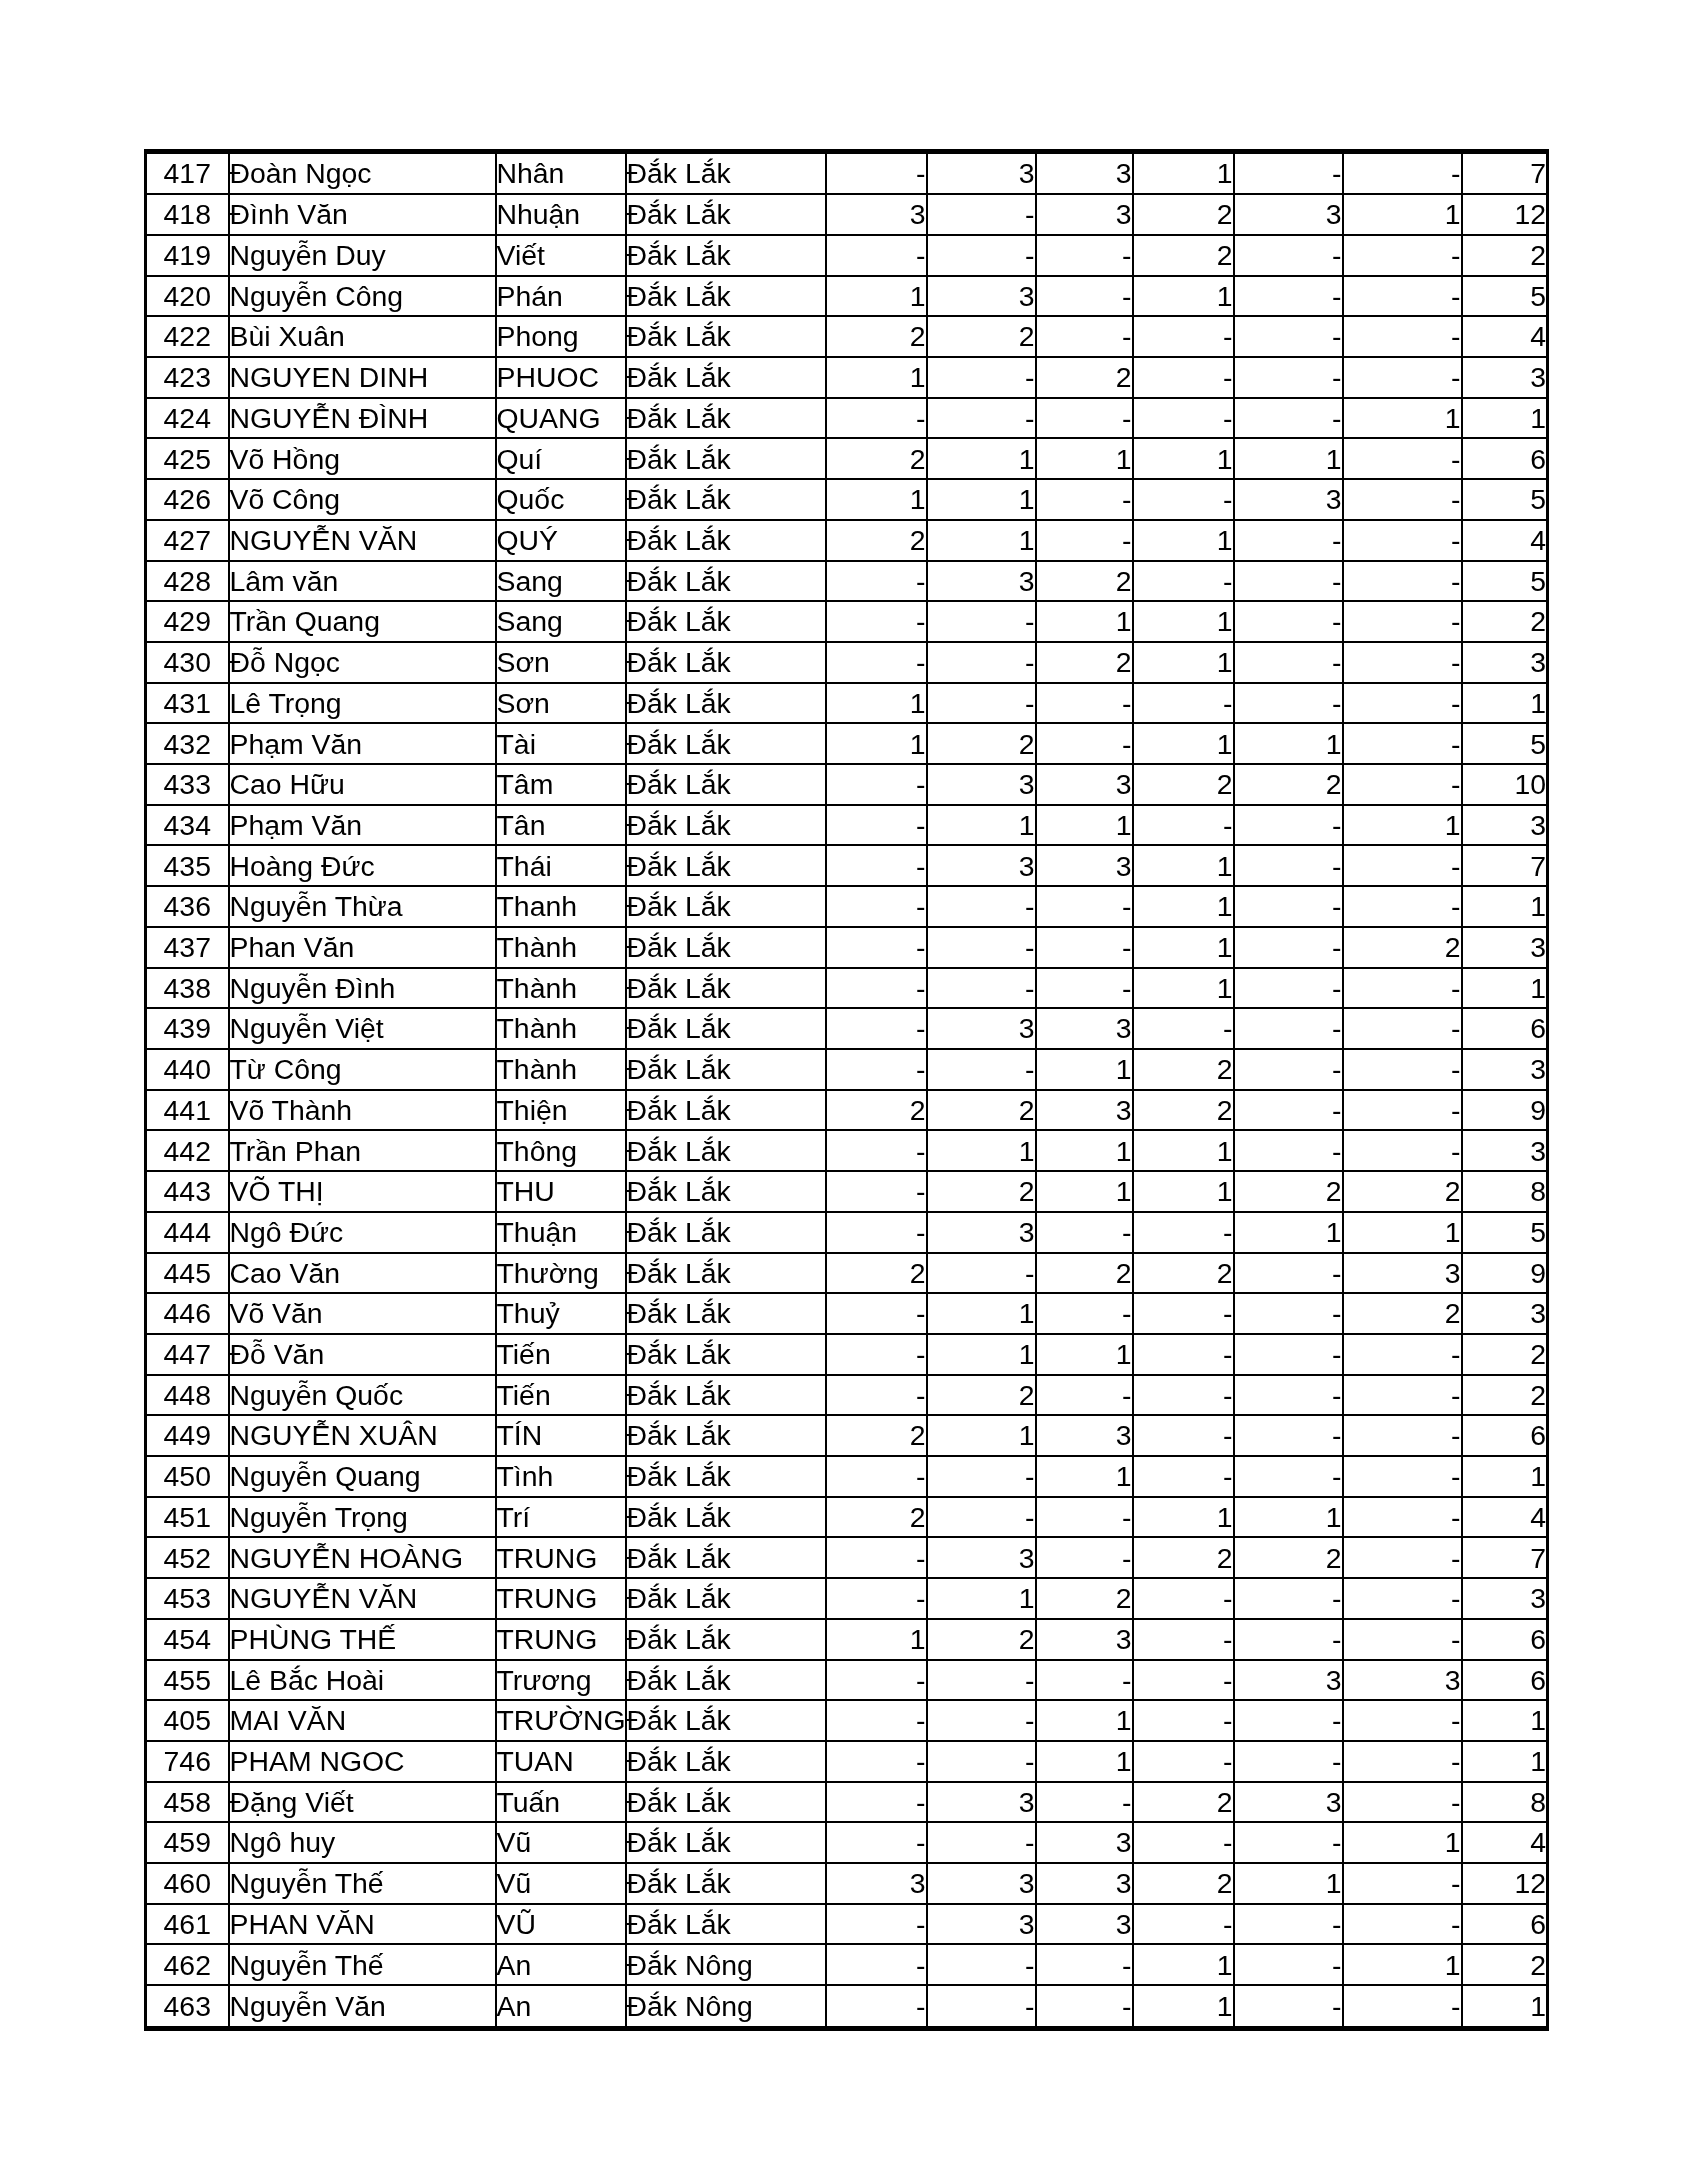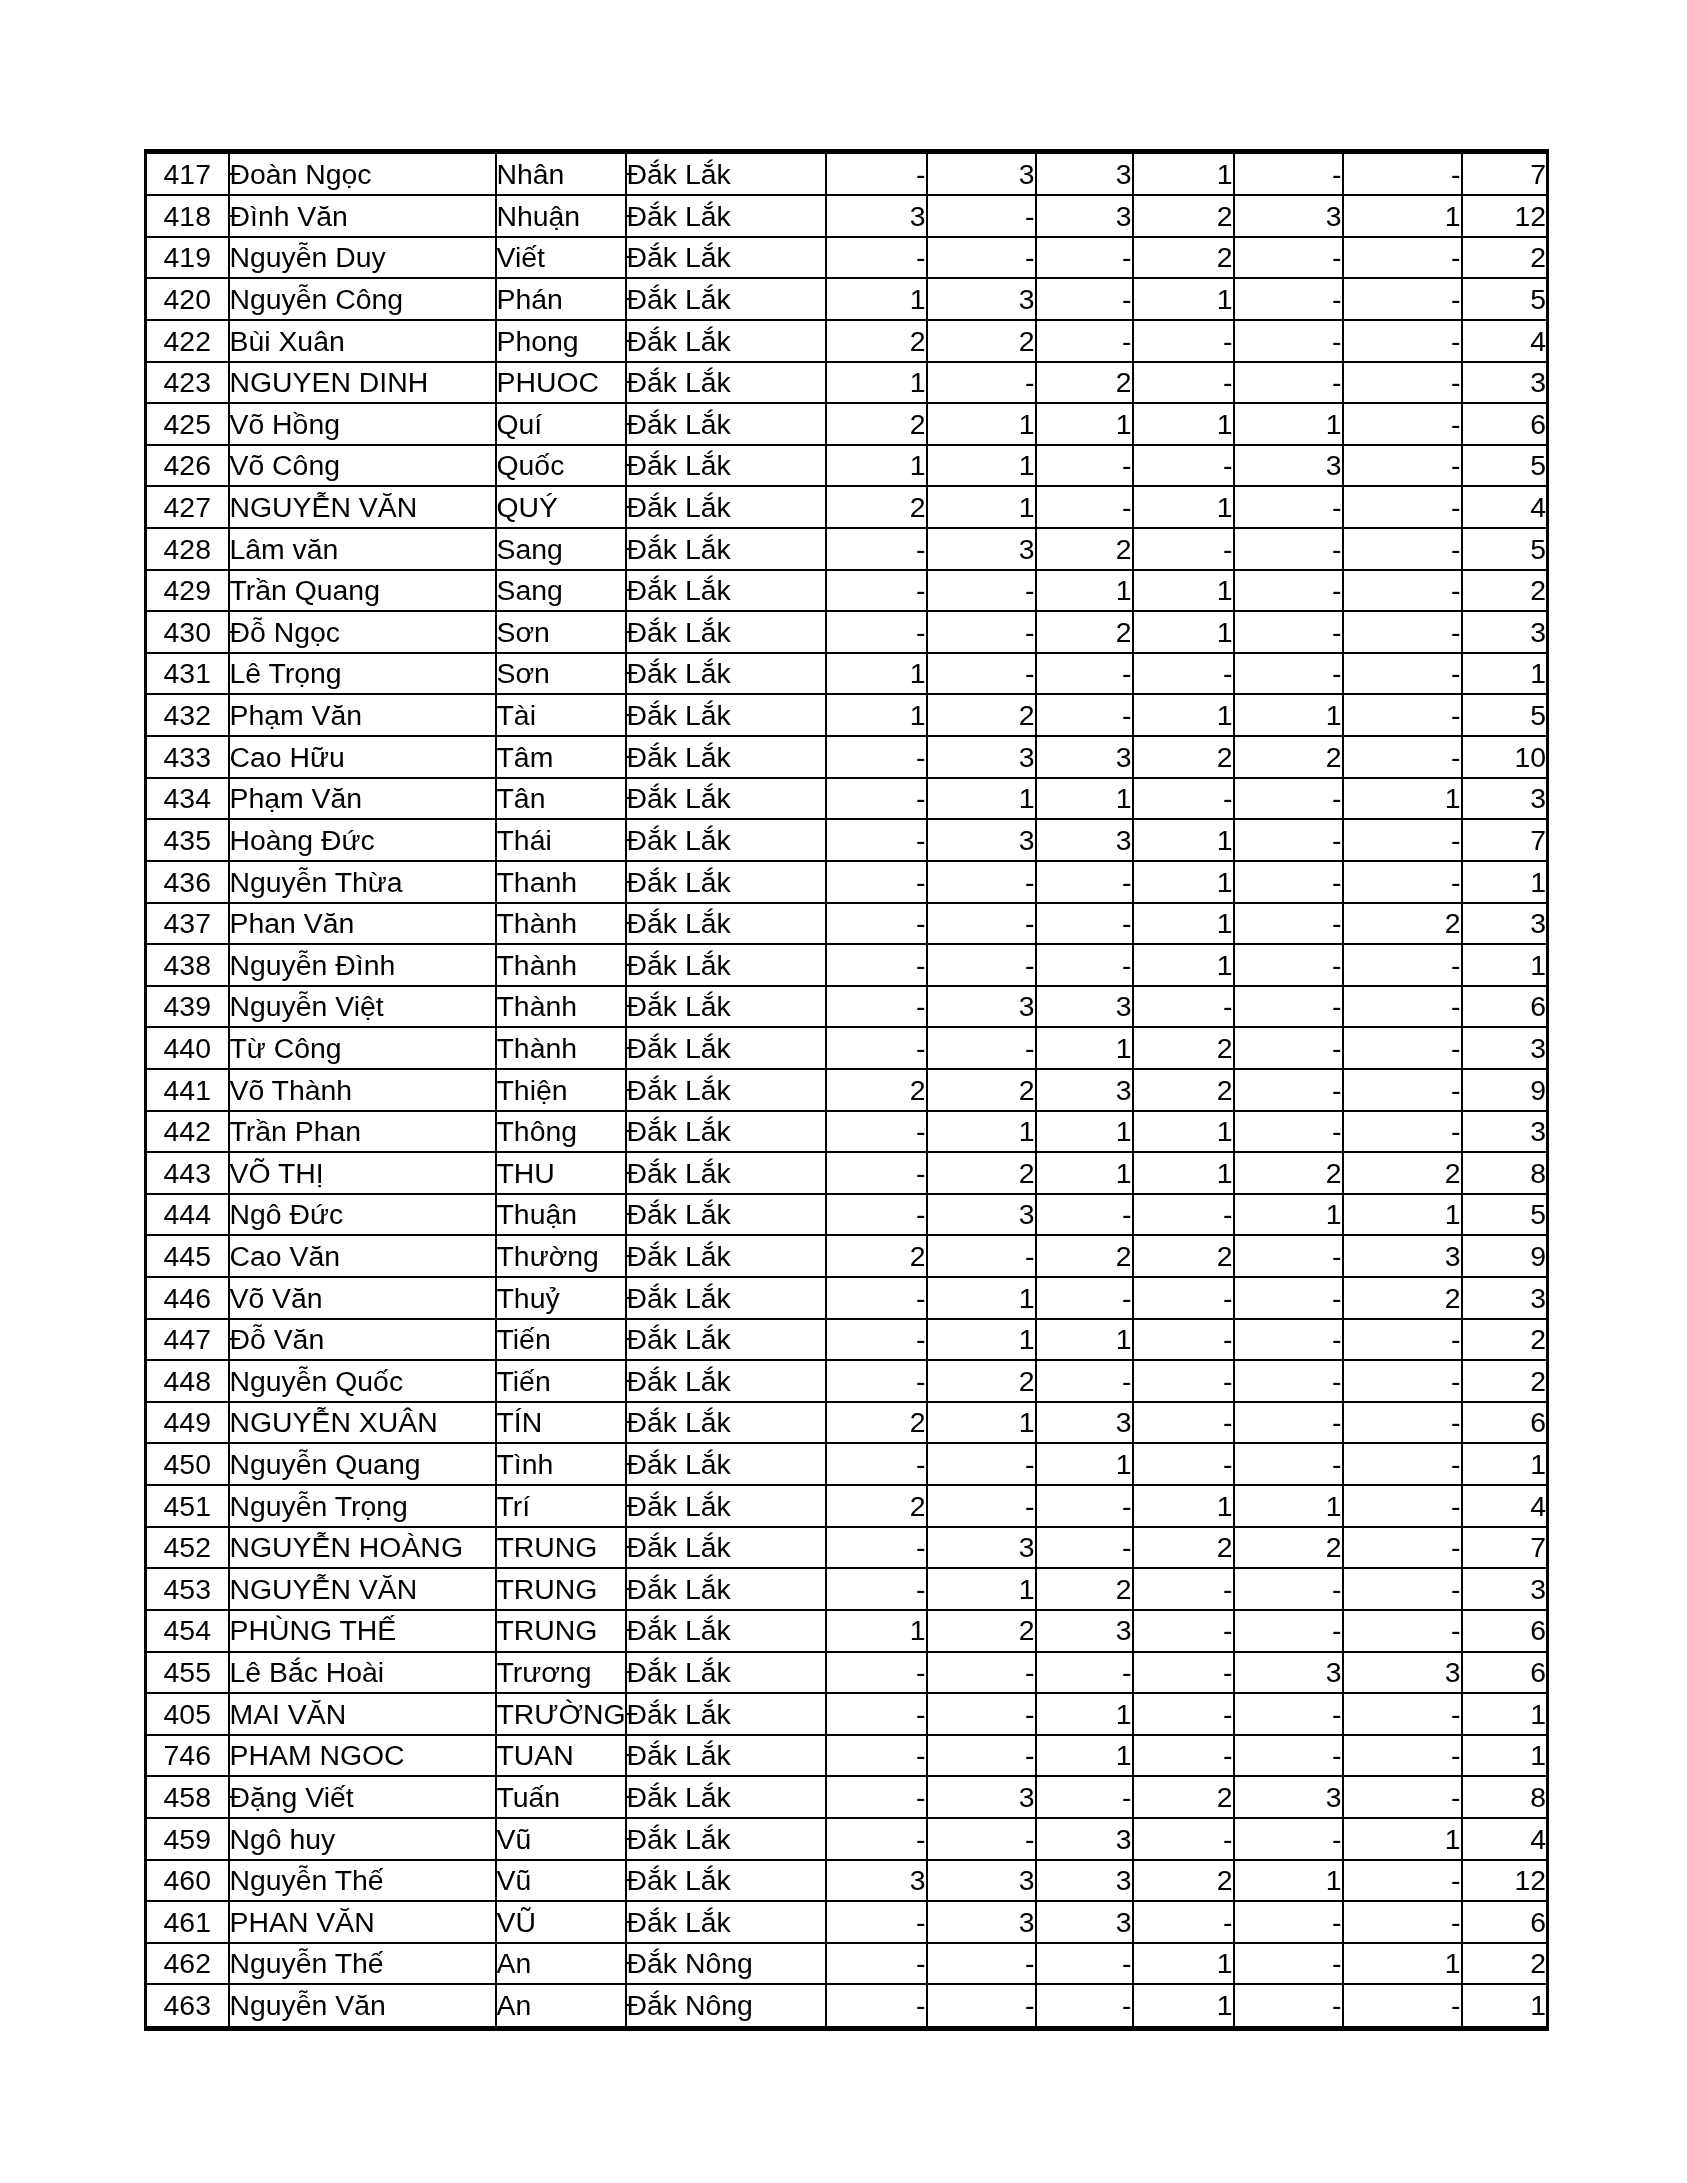--- a/index.html
+++ b/index.html
@@ -148,20 +148,33 @@
           <td class="align-left">Đắk Lắk</td>
           <td class="align-right">1</td>
           <td class="align-right dash">-</td>
           <td class="align-right">2</td>
           <td class="align-right dash">-</td>
           <td class="align-right dash">-</td>
           <td class="align-right dash">-</td>
           <td class="align-right">3</td>
         </tr>
         <tr>
+          <td class="align-center">424</td>
+          <td class="align-left">NGUYỄN ĐÌNH</td>
+          <td class="align-left">QUANG</td>
+          <td class="align-left">Đắk Lắk</td>
+          <td class="align-right dash">-</td>
+          <td class="align-right dash">-</td>
+          <td class="align-right dash">-</td>
+          <td class="align-right dash">-</td>
+          <td class="align-right dash">-</td>
+          <td class="align-right">1</td>
+          <td class="align-right">1</td>
+        </tr>
+        <tr>
           <td class="align-center">425</td>
           <td class="align-left">Võ Hồng</td>
           <td class="align-left">Quí</td>
           <td class="align-left">Đắk Lắk</td>
           <td class="align-right">2</td>
           <td class="align-right">1</td>
           <td class="align-right">1</td>
           <td class="align-right">1</td>
           <td class="align-right">1</td>
           <td class="align-right dash">-</td>

